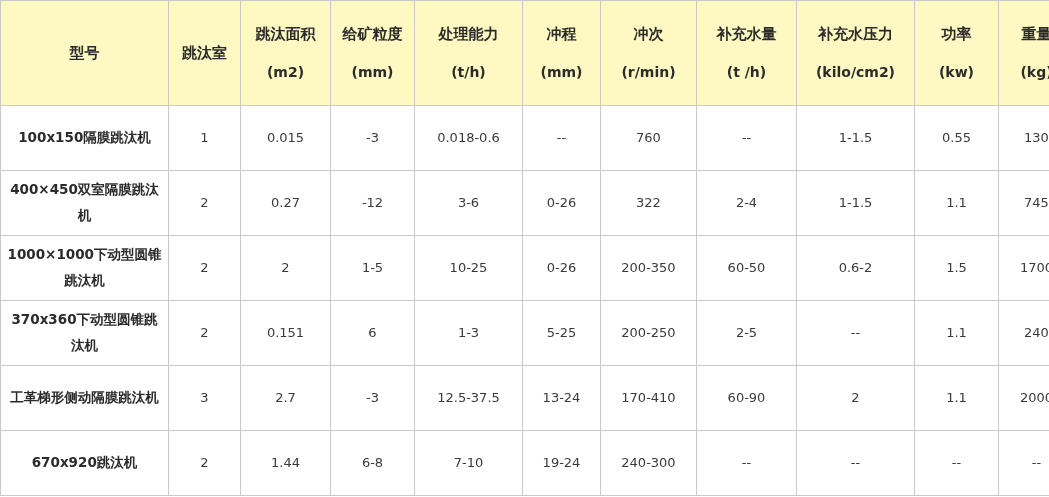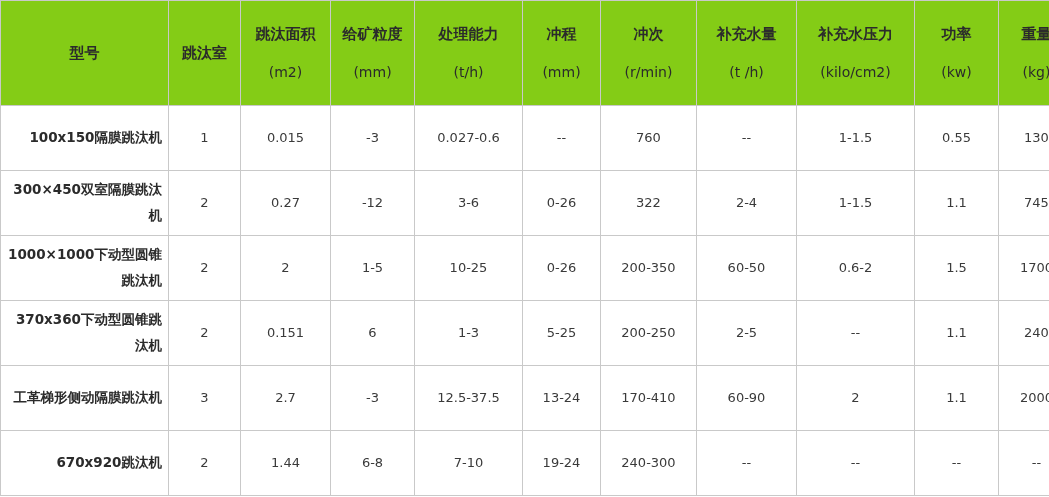--- a/index.html
+++ b/index.html
@@ -22,44 +22,43 @@
   .spec-table td {
     border: 1px solid #c9c9c9;
     text-align: center;
     vertical-align: middle;
     color: #3a3a3a;
     padding: 4px 2px;
     word-wrap: break-word;
     line-height: 1.9;
   }
   .spec-table thead th {
-    background: #84cc16;
+    background: #fef9c3;
     font-weight: bold;
     font-size: 15px;
     height: 96px;
     color: #2b2b2b;
   }
   .spec-table thead th .unit {
     display: block;
-    font-weight: normal;
+    font-weight: bold;
     font-size: 14px;
     margin-top: 10px;
   }
   .spec-table tbody td {
     background: #ffffff;
     font-size: 13px;
     height: 56px;
   }
   .spec-table tbody td.model {
     font-weight: bold;
     font-size: 13.5px;
     color: #2b2b2b;
     padding-left: 6px;
     padding-right: 6px;
-    text-align: right;
   }
   
   col.c0 { width: 168px; }
   col.c1 { width: 72px; }
   col.c2 { width: 90px; }
   col.c3 { width: 84px; }
   col.c4 { width: 108px; }
   col.c5 { width: 78px; }
   col.c6 { width: 96px; }
   col.c7 { width: 100px; }
@@ -98,30 +97,30 @@
         <th><span>功率</span><span class="unit">(kw)</span></th>
         <th><span>重量</span><span class="unit">(kg)</span></th>
       </tr>
   </thead>
   <tbody>
       <tr>
         <td class="model">100x150隔膜跳汰机</td>
         <td>1</td>
         <td>0.015</td>
         <td>-3</td>
-        <td>0.027-0.6</td>
+        <td>0.018-0.6</td>
         <td>--</td>
         <td>760</td>
         <td>--</td>
         <td>1-1.5</td>
         <td>0.55</td>
         <td>130</td>
       </tr>
       <tr>
-        <td class="model">300×450双室隔膜跳汰机</td>
+        <td class="model">400×450双室隔膜跳汰机</td>
         <td>2</td>
         <td>0.27</td>
         <td>-12</td>
         <td>3-6</td>
         <td>0-26</td>
         <td>322</td>
         <td>2-4</td>
         <td>1-1.5</td>
         <td>1.1</td>
         <td>745</td>

